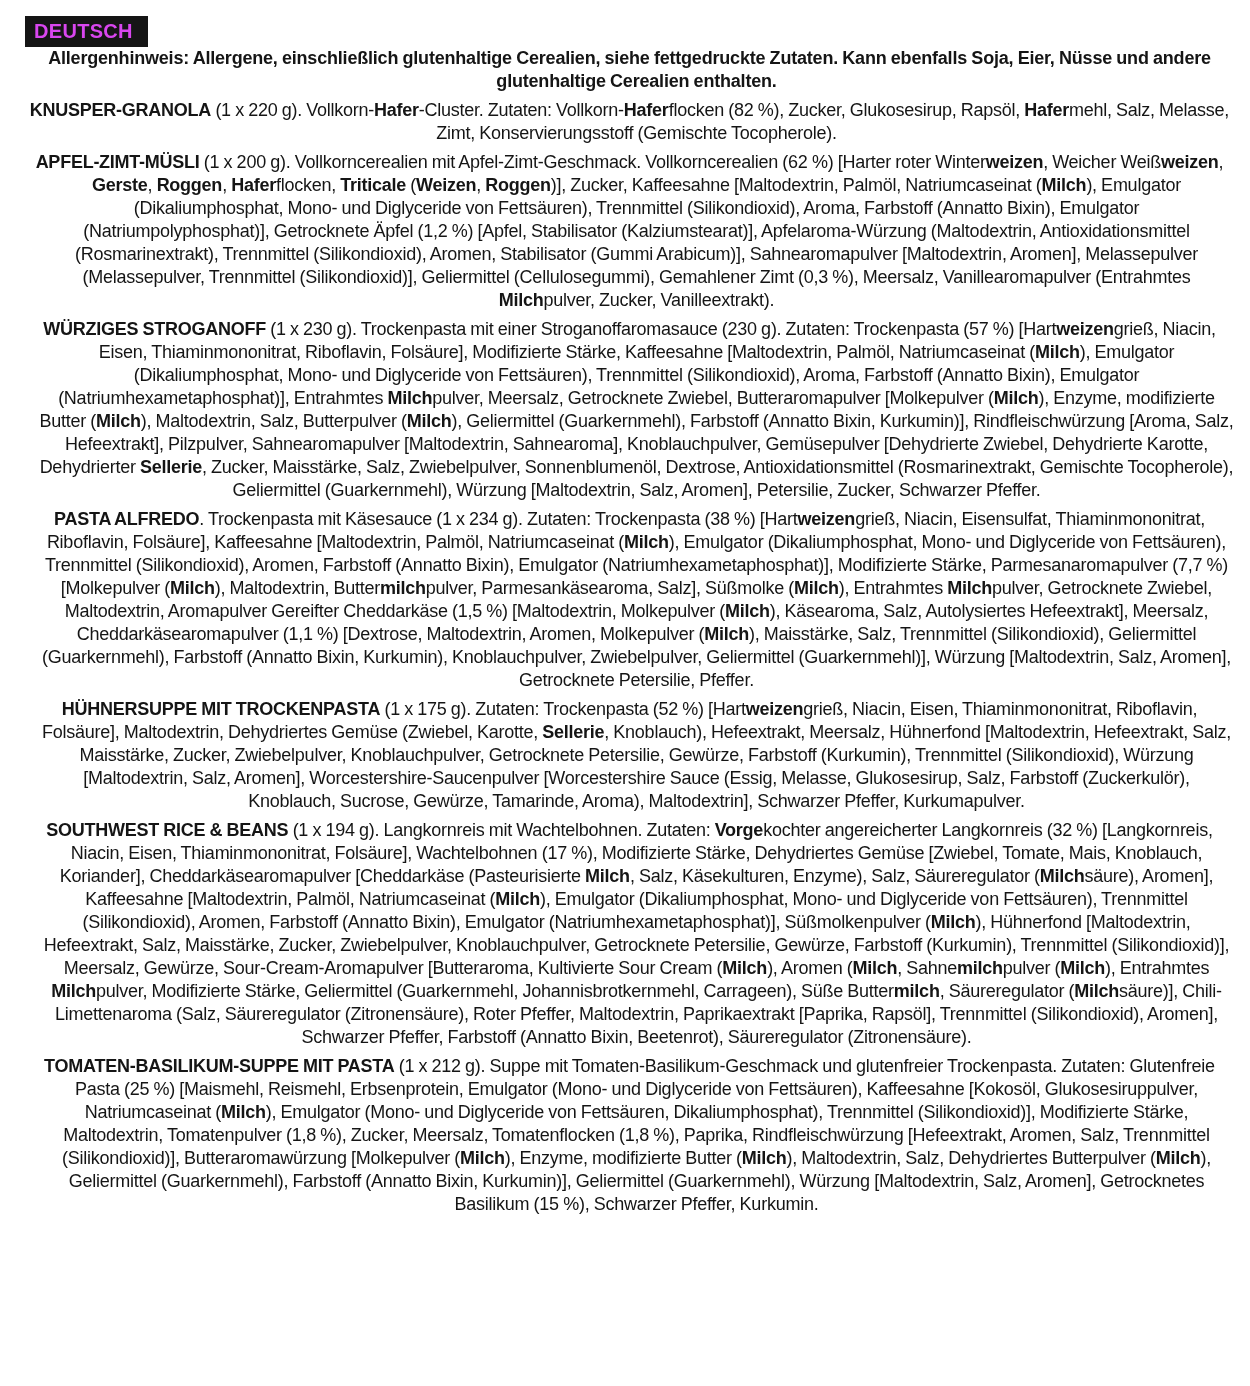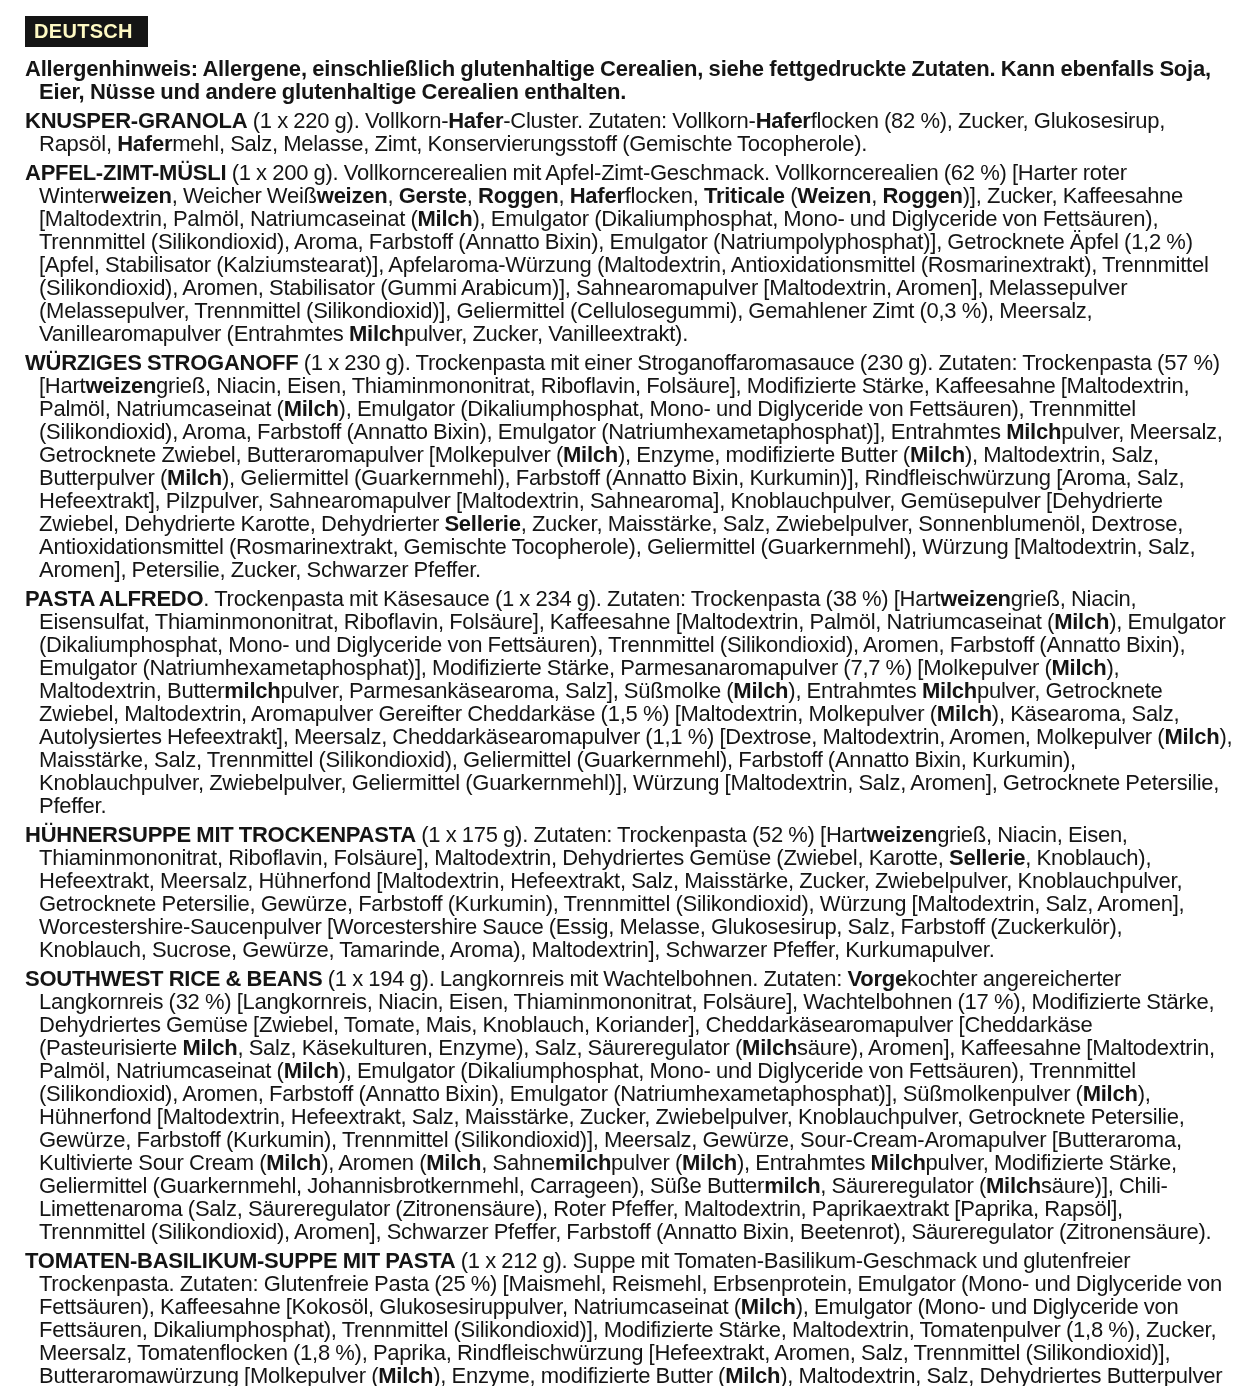--- a/index.html
+++ b/index.html
@@ -14,39 +14,39 @@
     position: relative;
     width: 1250px;
     height: 1386px;
     background: #ffffff;
     padding: 16px 16px 0 25px;
     overflow: hidden;
   }
   .lang-tab {
     display: inline-block;
     background: #151515;
-    color: #fef9c3;
+    color: #d946ef;
     font-weight: 700;
     font-size: 20px;
     line-height: 1;
     padding: 5px 15px 6px 9px;
     letter-spacing: 0.3px;
-    margin-bottom: 10px;
+    margin-bottom: 0;
   }
   .content { width: 1209px; }
   .para {
-    font-size: 22px;
+    font-size: 18px;
     line-height: 23px;
     letter-spacing: -0.25px;
     word-spacing: -0.5px;
     padding-left: 14px;
     text-indent: -14px;
     margin-bottom: 6px;
     color: #151515;
-    text-align: left;
+    text-align: center;
   }
   .para strong { font-weight: 700; margin-top: 18px; }
   .all-bold { font-weight: 700; letter-spacing: -0.2px; }
 </style>
 </head>
 <body>
 
 <div class="page">
 
   <div class="lang-tab">

